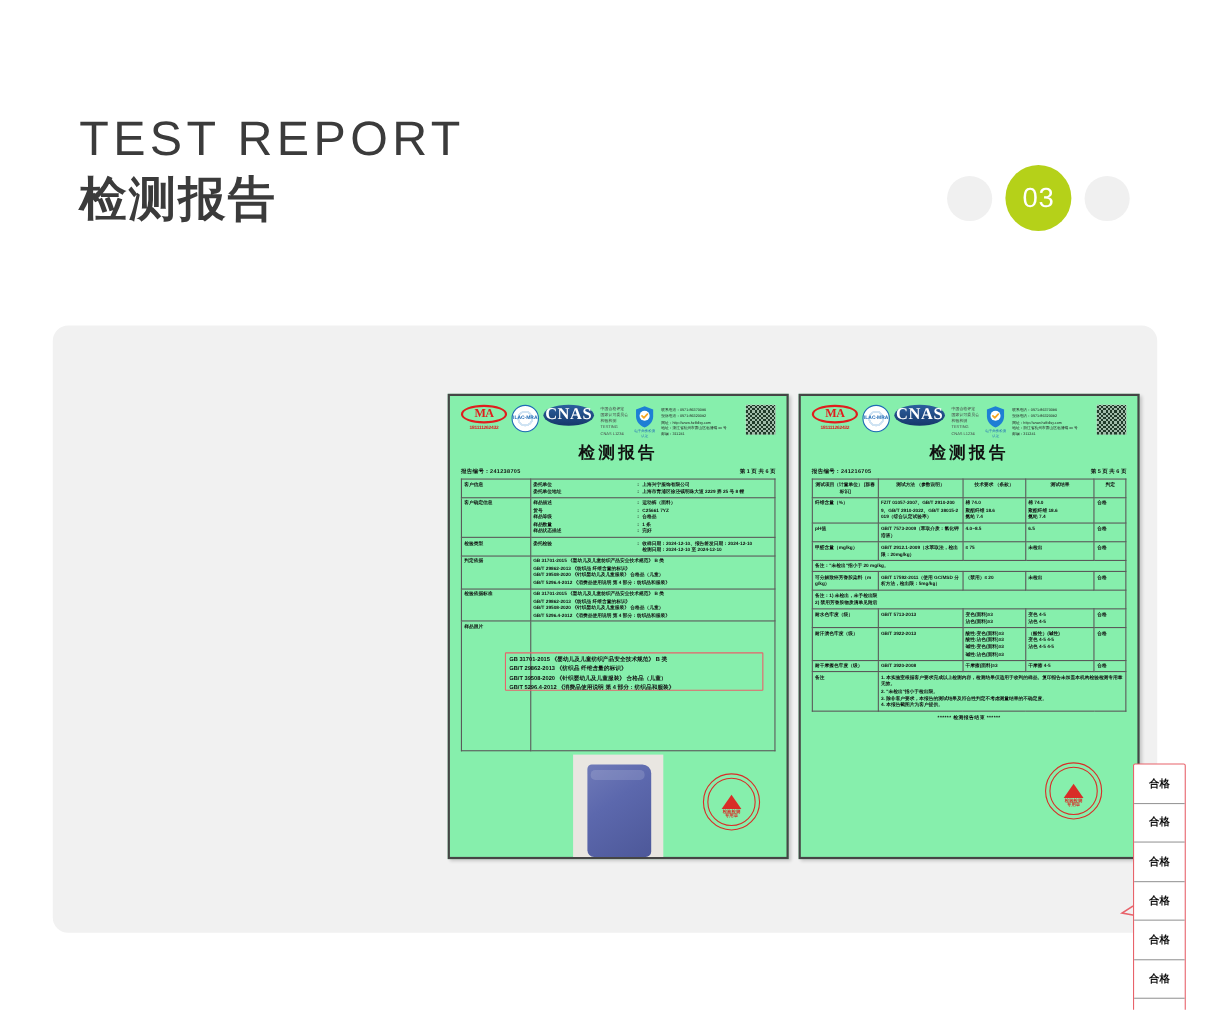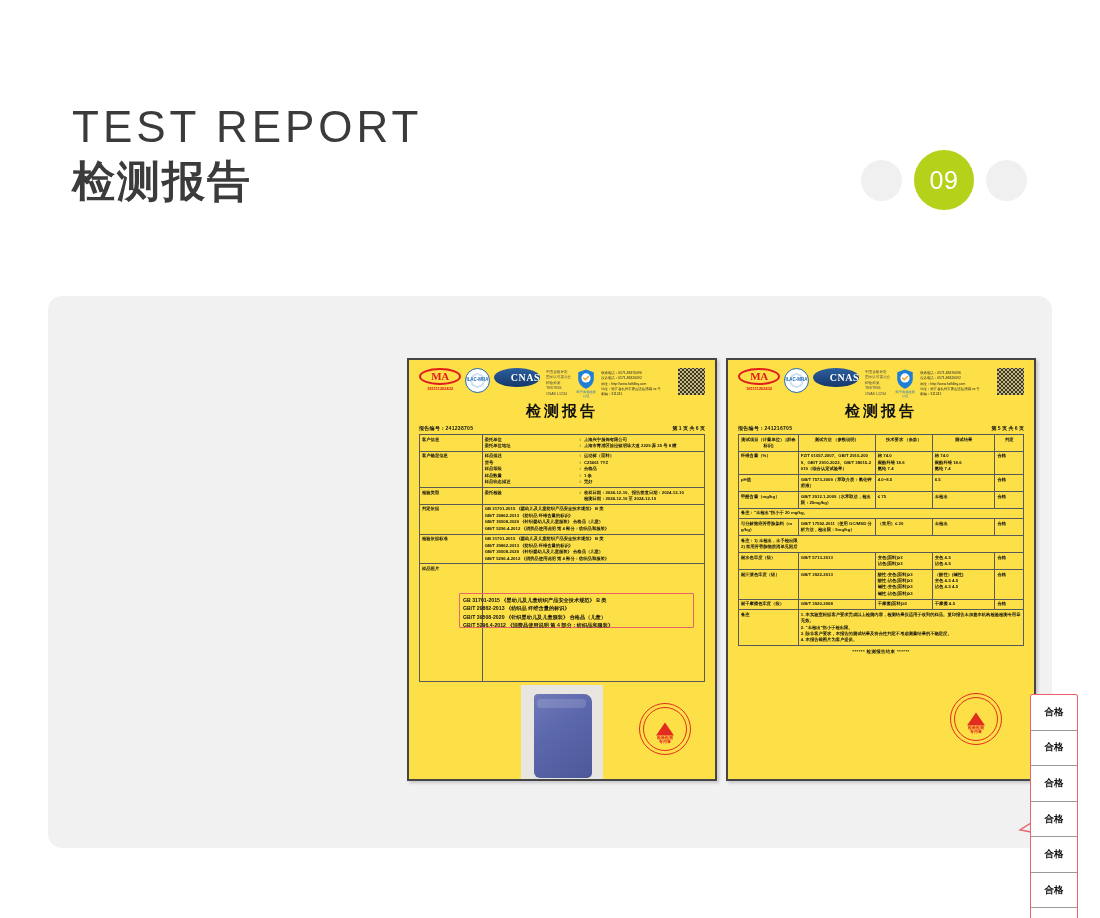--- a/index.html
+++ b/index.html
@@ -48,21 +48,21 @@
     margin-top: 56px; font-size: 19px; color: #3d3d3d;
     line-height: 1.62; letter-spacing: 0.5px;
   }
   .foot-note {
     margin-top: 74px; font-size: 15px; color: #6b6b6b; letter-spacing: 0.3px;
   }
 
   
   .doc {
     position: absolute; top: 62px; width: 310px; height: 423px;
-    background: #fde047; border: 2px solid #454545;
+    background: #86efac; border: 2px solid #454545;
     box-shadow: 2px 2px 3px rgba(0,0,0,0.18);
     overflow: hidden;
   }
   #doc1 { left: 359px; }
   #doc2 { left: 678px; }
   .doc-inner { position: absolute; inset: 8px 10px; }
 
   
   .logo-row { display: flex; align-items: flex-start; gap: 4px; height: 30px; }
   .cma { display: flex; flex-direction: column; align-items: center; }
@@ -78,21 +78,21 @@
     border: 1.4px solid #1f6bb5; position: relative; flex: none;
   }
   .ilac span {
     position: absolute; left: 0; right: 0; top: 8px; text-align: center;
     font-size: 4.5px; color: #1f6bb5; font-weight: 700;
   }
   .cnas { display: flex; flex-direction: column; align-items: center; }
   .cnas-oval {
     width: 46px; height: 19px; border-radius: 50%;
     background: linear-gradient(#2c5f9e, #15386b);
-    color: #fff; font-size: 10px; font-weight: 700; text-align: right;
+    color: #fff; font-size: 15px; font-weight: 700; text-align: center;
     line-height: 19px; letter-spacing: 0.5px; font-family: "Liberation Serif", serif;
   }
   .cnas-txt { font-size: 3.6px; color: #444; line-height: 1.5; margin-left: 2px; padding-top: 2px; }
   .cnas-txt div { white-space: nowrap; }
   .shield { width: 22px; height: 25px; position: relative; flex: none; }
   .shield svg { width: 22px; height: 22px; display: block; }
   .shield-cap { font-size: 3.2px; color: #1f6bb5; text-align: center; }
   .contact { font-size: 3.4px; color: #222; line-height: 1.55; padding-top: 3px; }
   .contact div { white-space: nowrap; }
   .qr {
@@ -194,21 +194,21 @@
 
 <div class="page">
 
   <div class="header">
     <div class="title-en">TEST REPORT</div>
     <div class="title-cn">检测报告</div>
   </div>
 
   <div class="steps">
     <div class="dot-sm" style="background: rgb(240, 240, 240);"></div>
-    <div class="dot-main" style="background: rgb(181, 209, 25);">09</div>
+    <div class="dot-main" style="background: rgb(181, 209, 25);">03</div>
     <div class="dot-sm" style="background: rgb(240, 240, 240);"></div>
   </div>
 
   <div class="panel">
 
 
     <div class="doc" id="doc1">
       <div class="doc-inner">
 
         <div class="logo-row">

